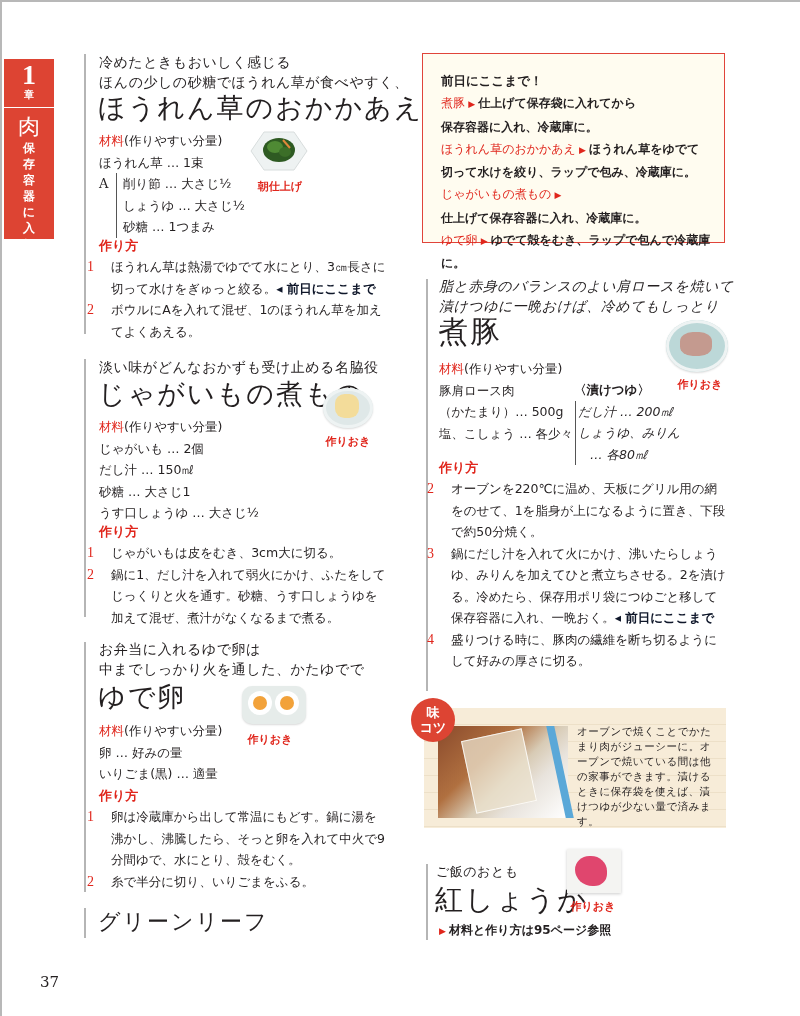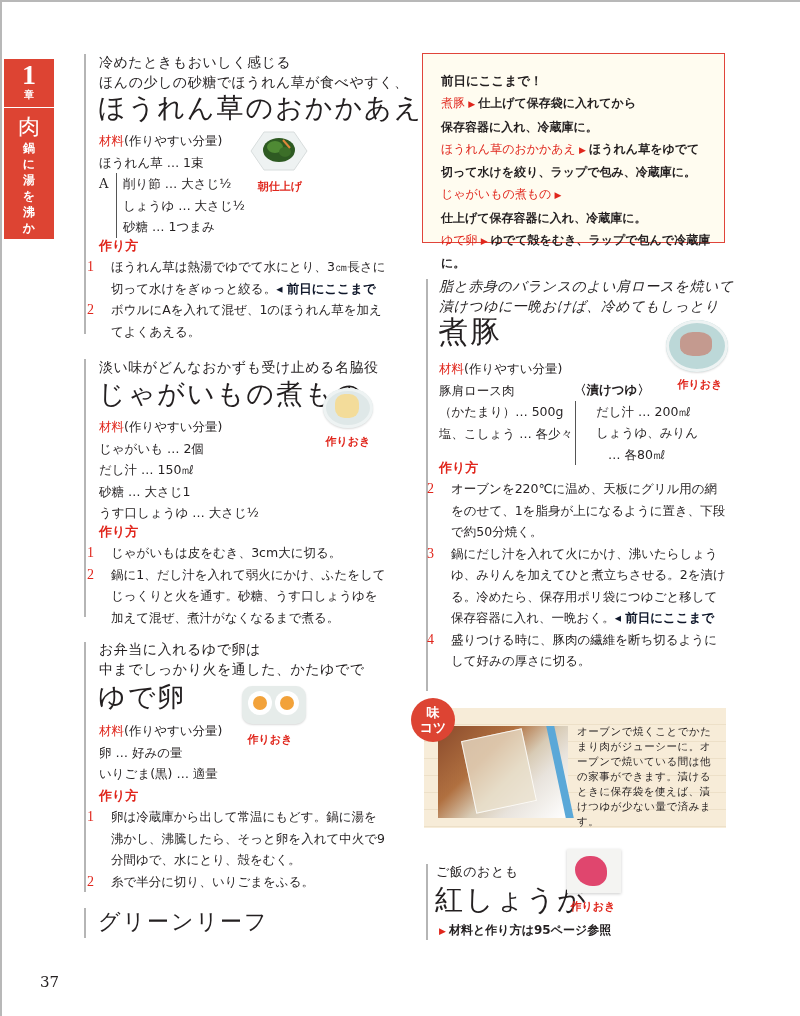--- a/index.html
+++ b/index.html
@@ -71,21 +71,21 @@
   .tip-text { left:575px; top:722px; width:140px; font-size:10.5px; line-height:15px; letter-spacing:0.5px; }
 </style>
 </head>
 <body>
 
 <div class="abs chapter-tab">
   <span class="num">1</span>
   <span class="sho">章</span>
   <div class="divider"></div>
   <span class="big">肉</span>
-  <span class="vert">鍋に湯を沸かし</span>
+  <span class="vert">保存容器に入れ</span>
 </div>
 
 <div class="abs vbar" style="left:82px; top:52px; height:280px;"></div>
 <div class="abs lead" style="left:97px; top:50px;">
   <div>冷めたときもおいしく感じる</div>
   <div>ほんの少しの砂糖でほうれん草が食べやすく、</div>
 </div>
 <div class="abs title" style="left:96px; top:88px;">ほうれん草のおかかあえ</div>
 <div class="abs body" style="left:97px; top:128px;">
   <div><span class="red">材料</span><span>(作りやすい分量)</span></div>
@@ -200,21 +200,21 @@
 </div>
 <div class="abs photo-label" style="left:670px; top:375px; width:56px;">作りおき</div>
 <div class="abs body" style="left:437px; top:356px;">
   <div><span class="red">材料</span><span>(作りやすい分量)</span></div>
   <div>豚肩ロース肉</div>
   <div>（かたまり）… 500g</div>
   <div>塩、こしょう … 各少々</div>
 </div>
 <div class="abs body" style="left:572px; top:377px;">
   <div style="font-weight:bold;">〈漬けつゆ〉</div>
-  <div style="border-left:1px solid #555; padding-left:20px; margin-left:1px;">
+  <div style="border-left:1px solid #555; padding-left:2px; margin-left:1px;font-style:italic;">
     <div>だし汁 … 200㎖</div>
     <div>しょうゆ、みりん</div>
     <div style="padding-left:12px;">… 各80㎖</div>
   </div>
 </div>
 <div class="abs body" style="left:437px; top:456px; width:290px;">
   <div class="heading">作り方</div>
   <div class="step">
     <span class="step-num">2</span><span>オーブンを220℃に温め、天板にグリル用の網をのせて、1を脂身が上になるように置き、下段で約50分焼く。</span>
   </div>

